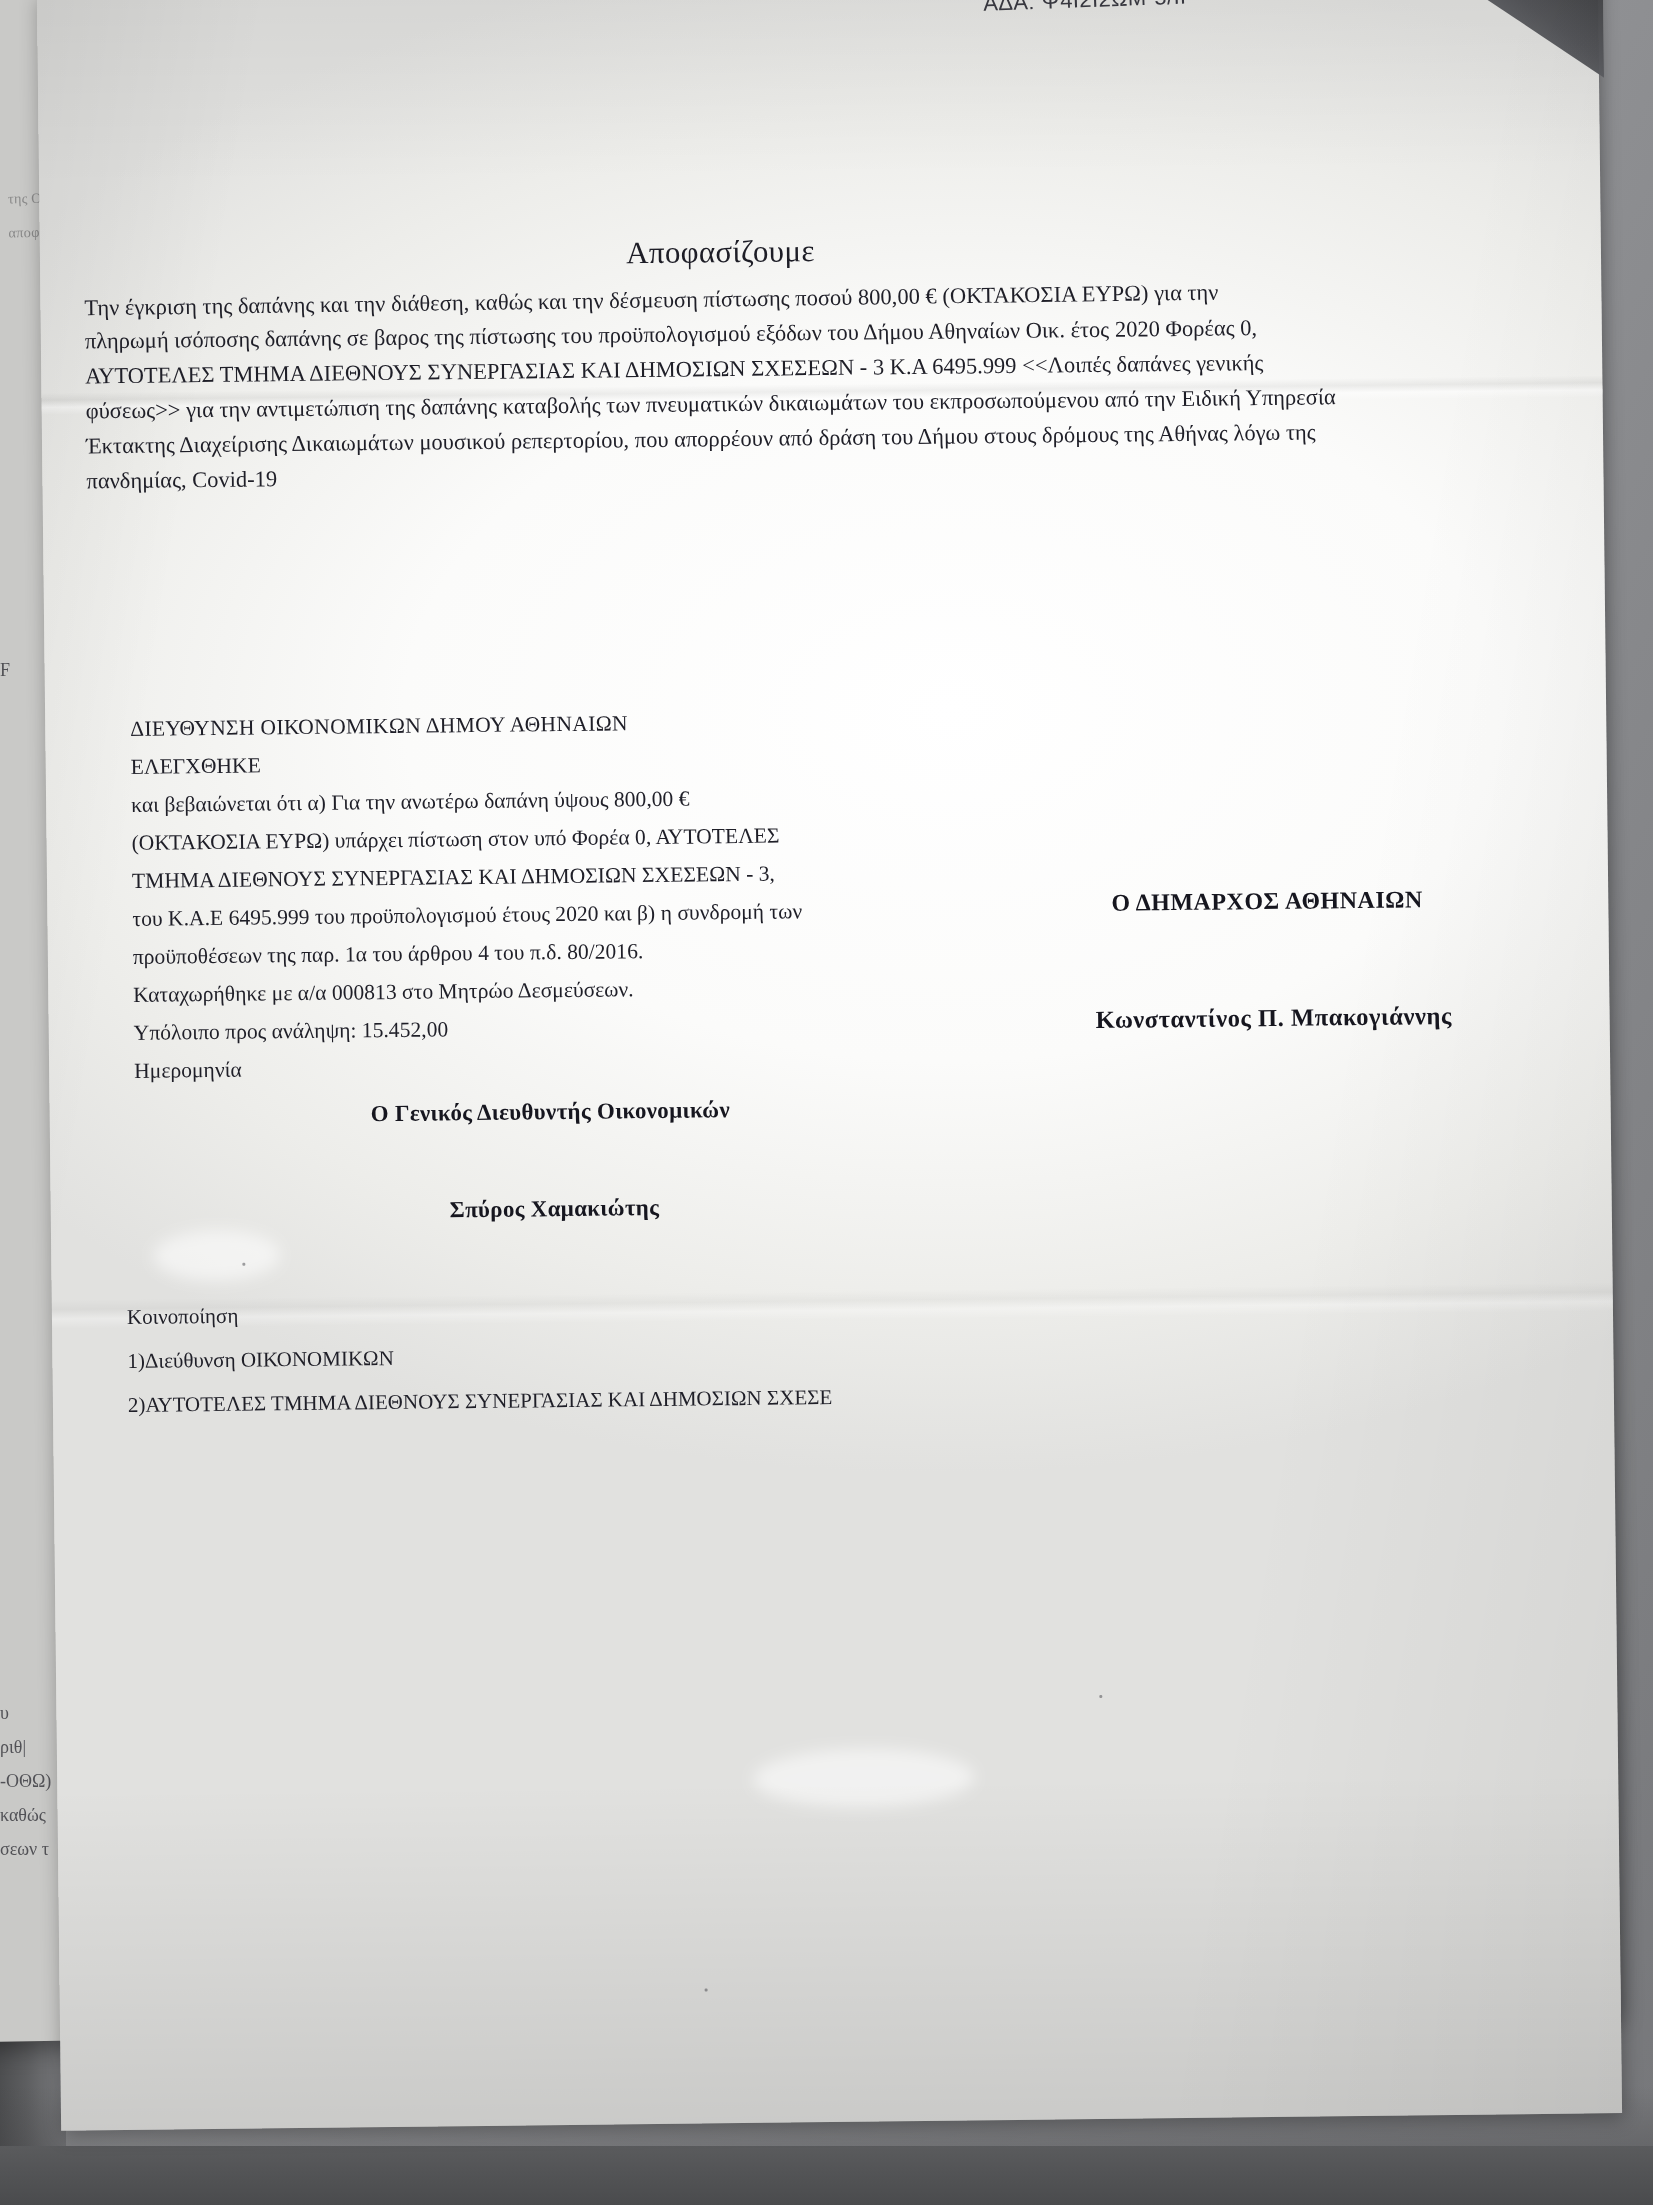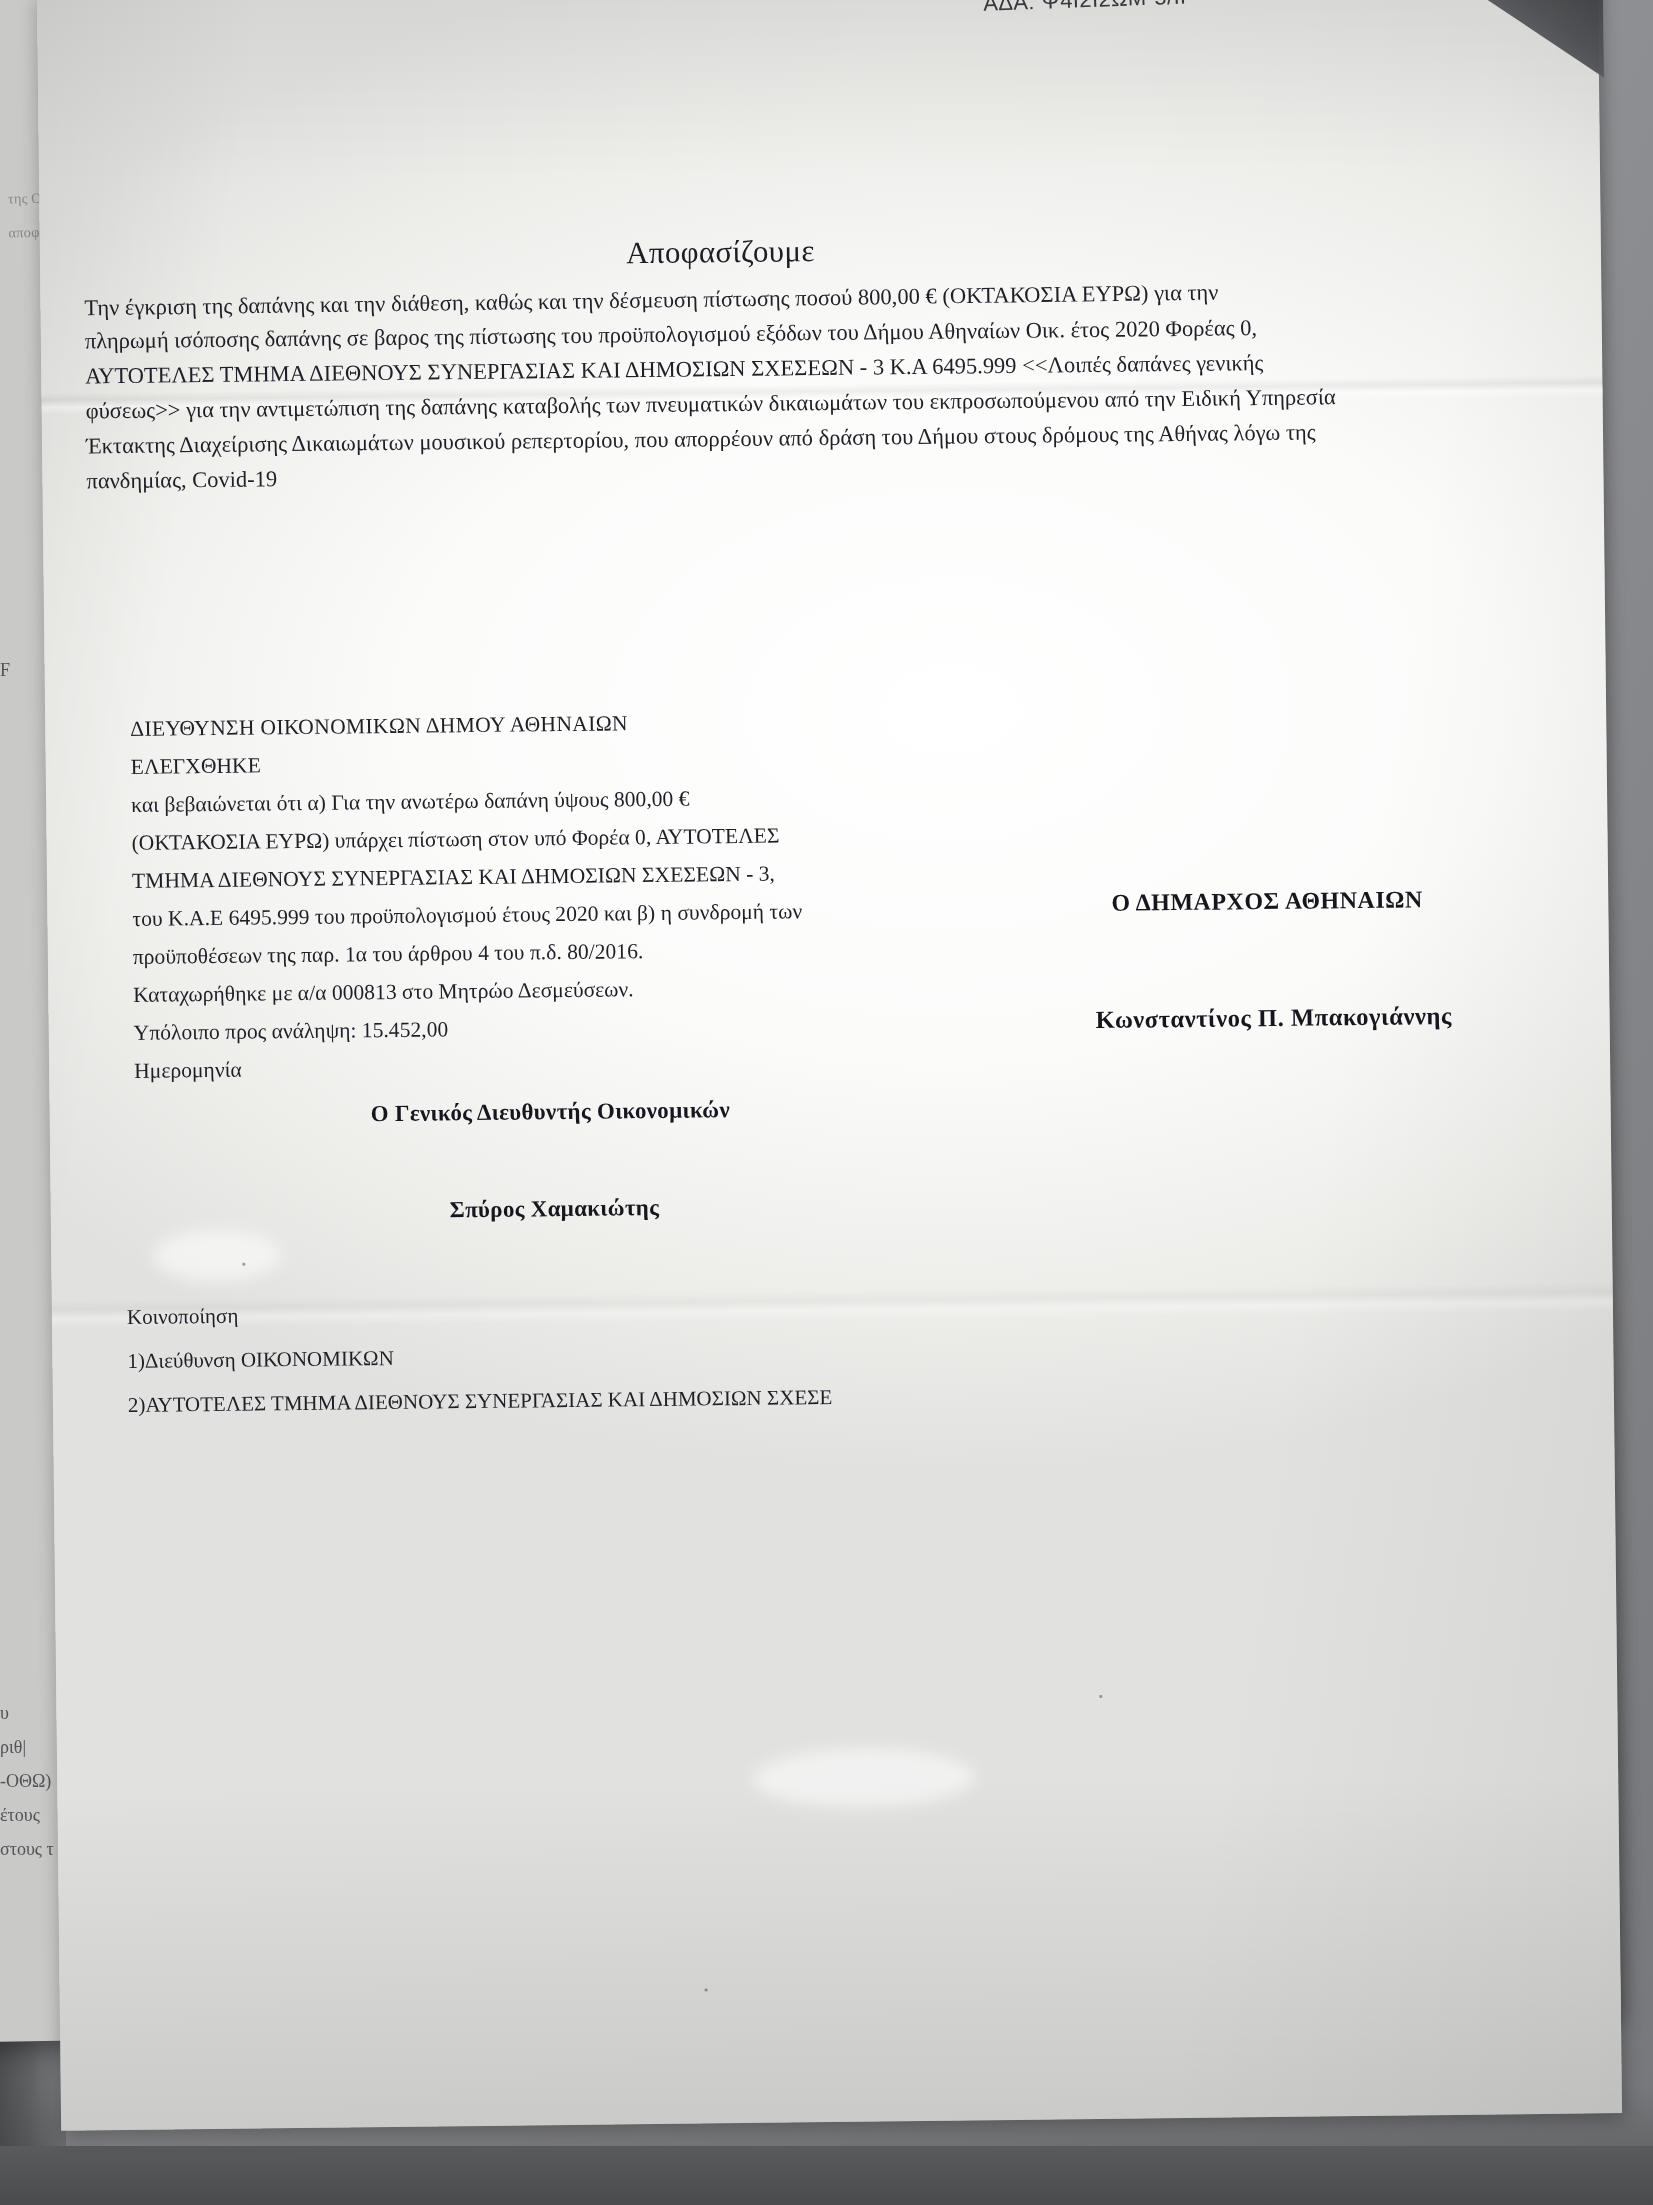--- a/index.html
+++ b/index.html
@@ -309,18 +309,18 @@
       </div>
 
     </div>
   </div>
 
   <div class="left-bleed" style="top:653px;">F</div>
   <div class="left-bleed" style="top:1696px;">
     <div>υ</div>
     <div>ριθ|</div>
     <div>-ΟΘΩ)</div>
-    <div>έτους</div>
-    <div>στους τ</div>
+    <div>καθώς</div>
+    <div>σεων τ</div>
   </div>
 
 </div>
 
 
 </body></html>

